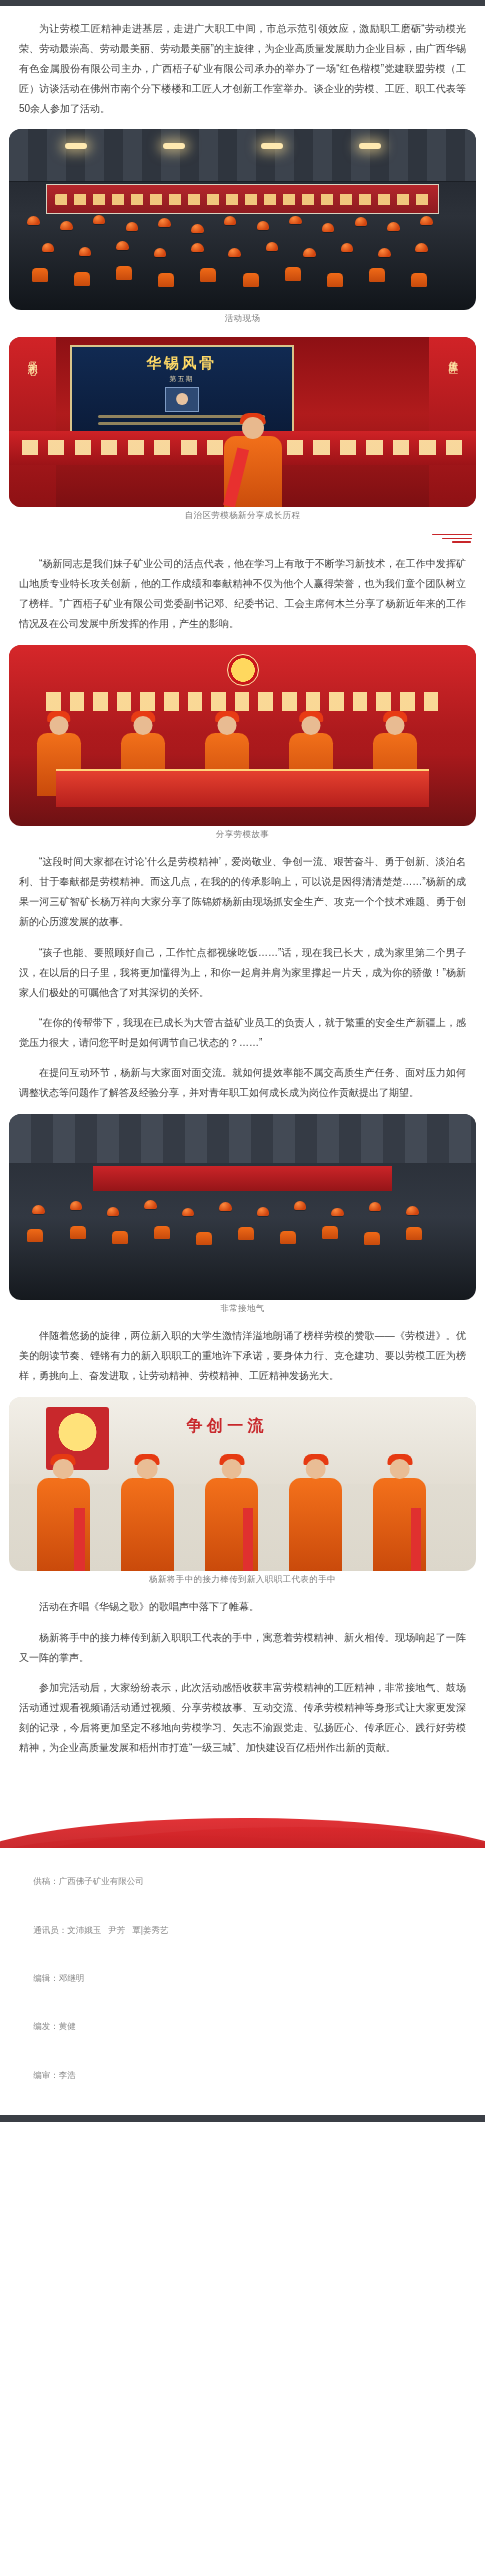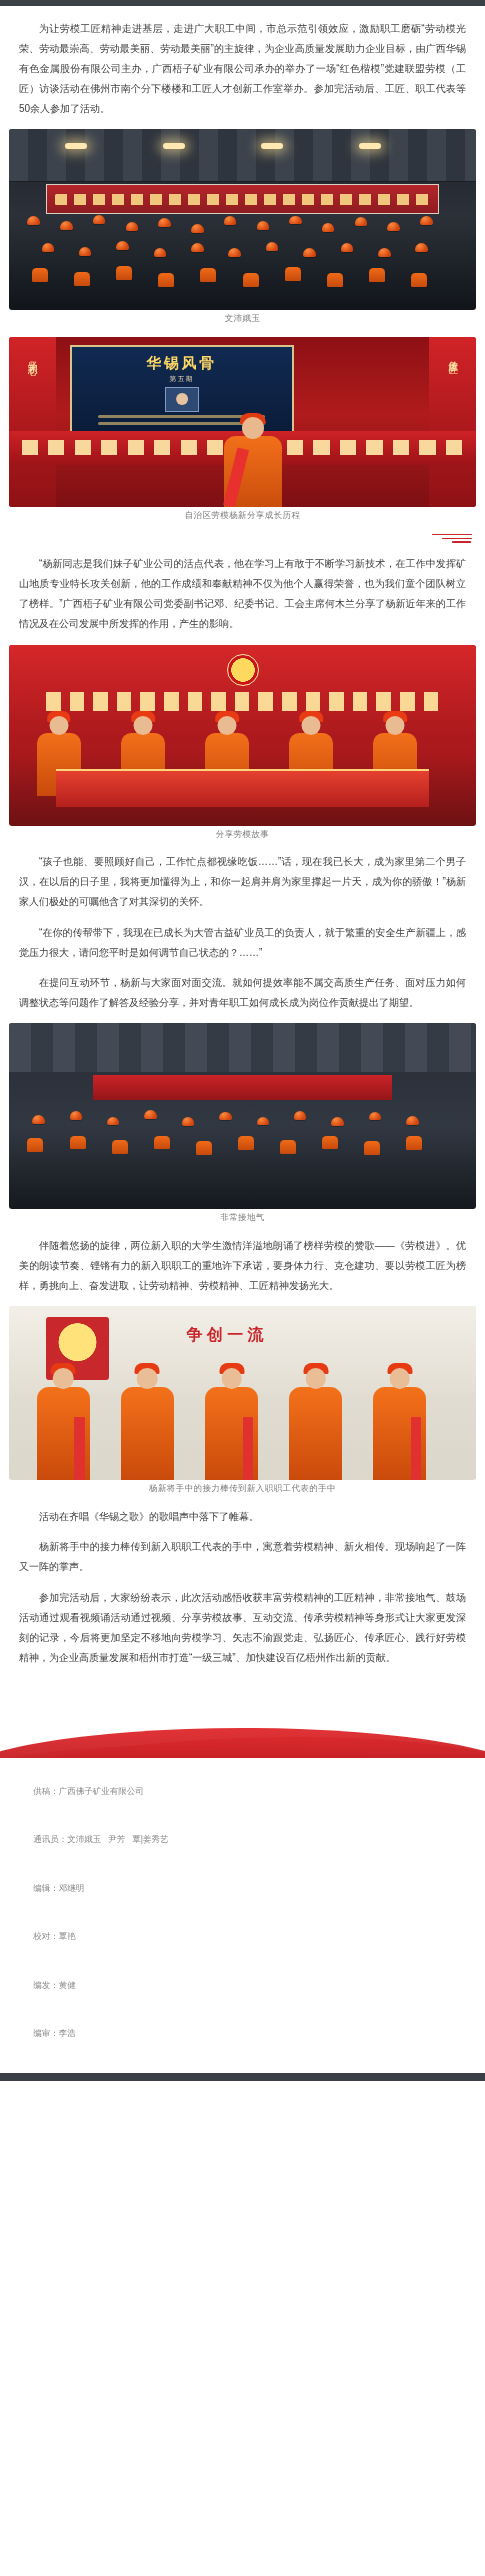--- a/index.html
+++ b/index.html
@@ -65,21 +65,21 @@
   }
   .divider-red span:nth-child(1) { width: 40px; }
   .divider-red span:nth-child(2) { width: 29.5px; margin-left: 10.3px; }
   .divider-red span:nth-child(3) { width: 19px; margin-left: 20.6px; }
 
   
   .photo {
     width: 100%;
     position: relative;
     overflow: hidden;
-    border-radius: 3px;
+    border-radius: 12px;
     background: #2b2f36;
     padding-left: 24px;
   }
 
   
   .ph1 { height: 181px; background: linear-gradient(180deg,#1e232b 0%,#2c3139 48%,#11151a 100%); }
   .ph1 .ceiling {
     position:absolute; top:0; left:0; right:0; height:53px;
     background: repeating-linear-gradient(90deg,#3c434d 0 19px,#2f353e 19px 38px);
     border-bottom: 1.5px solid #1b1f25;
@@ -280,21 +280,21 @@
 </head>
 <body>
 
 <div class="page">
 
   <div class="topbar"></div>
 
   <div class="content">
 
     <div class="para-block">
-      <p class="para">为让劳模工匠精神走进基层，走进广大职工中间，市总示范引领效应，激励职工磨砺“劳动模光荣、劳动最崇高、劳动最美丽、劳动最美丽”的主旋律，为企业高质量发展助力企业目标，由广西华锡有色金属股份有限公司主办，广西梧子矿业有限公司承办的举办了一场“红色楷模”党建联盟劳模（工匠）访谈活动在佛州市南个分下楼楼和工匠人才创新工作室举办。参加完活动后、工匠、职工代表等50余人参加了活动。</p>
+      <p class="para">为让劳模工匠精神走进基层，走进广大职工中间，市总示范引领效应，激励职工磨砺“劳动模光荣、劳动最崇高、劳动最美丽、劳动最美丽”的主旋律，为企业高质量发展助力企业目标，由广西华锡有色金属股份有限公司主办，广西梧子矿业有限公司承办的举办了一场“红色楷模”党建联盟劳模（工匠）访谈活动在佛州市南个分下楼楼和工匠人才创新工作室举办。谈企业的劳模、工匠、职工代表等50余人参加了活动。</p>
     </div>
 
     <div class="figure">
       <div class="photo ph1">
         <div class="ceiling"></div>
         <div class="lamp" style="left:12%"></div>
         <div class="lamp" style="left:33%"></div>
         <div class="lamp" style="left:54%"></div>
         <div class="lamp" style="left:75%"></div>
         <div class="wallbanner"></div>
@@ -328,21 +328,21 @@
           <div class="body-orange" style="left:23%; top:53px"></div>
           <div class="body-orange" style="left:32%; top:60px"></div>
           <div class="body-orange" style="left:41%; top:55px"></div>
           <div class="body-orange" style="left:50%; top:60px"></div>
           <div class="body-orange" style="left:59%; top:54px"></div>
           <div class="body-orange" style="left:68%; top:60px"></div>
           <div class="body-orange" style="left:77%; top:55px"></div>
           <div class="body-orange" style="left:86%; top:60px"></div>
         </div>
       </div>
-      <div class="caption">文沛娥玉</div>
+      <div class="caption">活动现场</div>
     </div>
 
     <div class="figure">
       <div class="photo ph2">
         <div class="flagL">
           <div class="flagtext">坚守初心</div>
         </div>
         <div class="flagR">
           <div class="flagtext">传承工匠</div>
         </div>
@@ -394,20 +394,21 @@
           </div>
         <div class="person" style="left:78%">
             <div class="cap"></div>
             <div class="head"></div>
           </div>
         <div class="table"></div>
       </div>
       <div class="caption">分享劳模故事</div>
     </div>
 
+    <p class="para quote-para">“这段时间大家都在讨论‘什么是劳模精神’，爱岗敬业、争创一流、艰苦奋斗、勇于创新、淡泊名利、甘于奉献都是劳模精神。而这几点，在我的的传承影响上，可以说是因得清清楚楚……”杨新的成果一河三矿智矿长杨万祥向大家分享了陈锦娇杨新由现场抓安全生产、攻克一个个技术难题、勇于创新的心历渡发展的故事。</p>
 
     <p class="para quote-para">“孩子也能、要照顾好自己，工作忙点都视缘吃饭……”话，现在我已长大，成为家里第二个男子汉，在以后的日子里，我将更加懂得为上，和你一起肩并肩为家里撑起一片天，成为你的骄傲！”杨新家人们极处的可嘱他含了对其深切的关怀。</p>
 
     <p class="para quote-para">“在你的传帮带下，我现在已成长为大管古益矿业员工的负责人，就于繁重的安全生产新疆上，感觉压力很大，请问您平时是如何调节自己状态的？……”</p>
 
     <p class="para">在提问互动环节，杨新与大家面对面交流。就如何提效率能不属交高质生产任务、面对压力如何调整状态等问题作了解答及经验分享，并对青年职工如何成长成为岗位作贡献提出了期望。</p>
 
     <div class="figure">
       <div class="photo ph4">
         <div class="ceiling"></div>
@@ -491,23 +492,20 @@
     <div>
       <span>供稿</span>：<span>广西佛子矿业有限公司</span>
     </div>
     <div>
       <span>通讯员</span>：<span>文沛娥玉   尹芳   覃|姜秀艺</span>
     </div>
     <div>
       <span>编辑</span>：<span>邓继明</span>
     </div>
     <div>
-      <span>校对</span>：<span>覃艳</span>
-    </div>
-    <div>
       <span>编发</span>：<span>黄健</span>
     </div>
     <div>
       <span>编审</span>：<span>李浩</span>
     </div>
   </div>
 
   <div class="bottombar"></div>
 </div>
 

